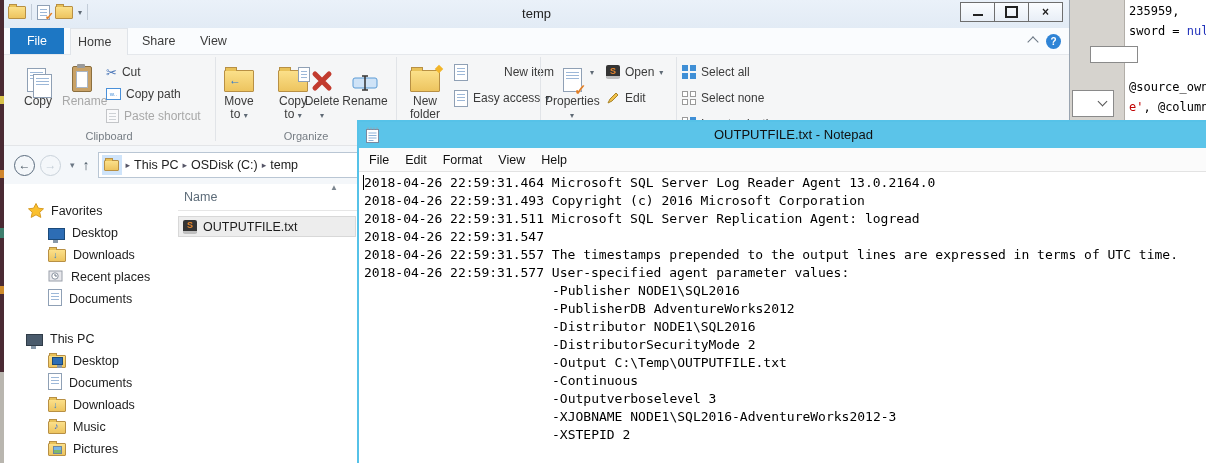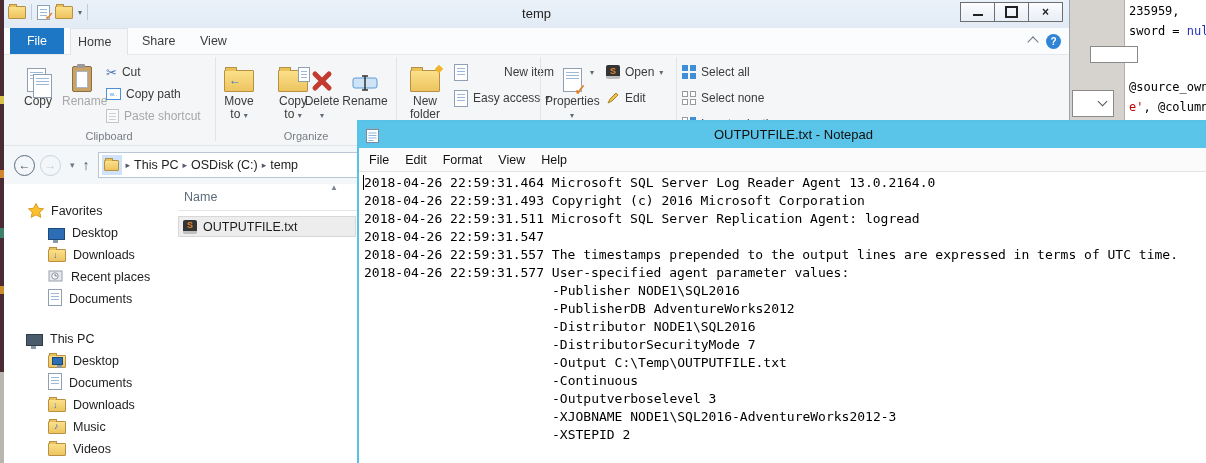--- a/index.html
+++ b/index.html
@@ -373,20 +373,26 @@
             </span>
         <span>Downloads</span>
       </div>
       <div class="srow child">
         <span class="fold">
               <span class="ov" style="left:5px;top:0;color:#3a6fd8;">♪</span>
             </span>
         <span>Music</span>
       </div>
       <div class="srow child">
+        <span class="fold">
+              <span style="position:absolute;left:4px;top:2px;width:7px;height:6px;background:linear-gradient(#79b5e8 50%,#7fb86a 50%);border:1px solid #6b86a0;"></span>
+            </span>
+        <span>Pictures</span>
+      </div>
+      <div class="srow child">
         <span class="fold"></span>
         <span>Videos</span>
       </div>
     </div>
 
     <div class="filepane">
       <div class="colhead">Name</div>
       <div class="sortarrow">▲</div>
       <div class="colline"></div>
       <div class="vcolline"></div>
@@ -418,21 +424,21 @@
     <div class="np-caret"></div>
     <div class="tl">2018-04-26 22:59:31.464 Microsoft SQL Server Log Reader Agent 13.0.2164.0</div>
     <div class="tl">2018-04-26 22:59:31.493 Copyright (c) 2016 Microsoft Corporation</div>
     <div class="tl">2018-04-26 22:59:31.511 Microsoft SQL Server Replication Agent: logread</div>
     <div class="tl">2018-04-26 22:59:31.547</div>
     <div class="tl">2018-04-26 22:59:31.557 The timestamps prepended to the output lines are expressed in terms of UTC time.</div>
     <div class="tl">2018-04-26 22:59:31.577 User-specified agent parameter values:</div>
     <div class="tl indent">-Publisher NODE1\SQL2016</div>
     <div class="tl indent">-PublisherDB AdventureWorks2012</div>
     <div class="tl indent">-Distributor NODE1\SQL2016</div>
-    <div class="tl indent">-DistributorSecurityMode 7</div>
+    <div class="tl indent">-DistributorSecurityMode 2</div>
     <div class="tl indent">-Output C:\Temp\OUTPUTFILE.txt</div>
     <div class="tl indent">-Continuous</div>
     <div class="tl indent">-Outputverboselevel 3</div>
     <div class="tl indent">-XJOBNAME NODE1\SQL2016-AdventureWorks2012-3</div>
     <div class="tl indent">-XSTEPID 2</div>
   </div>
 </div>
 
 </div>
 

